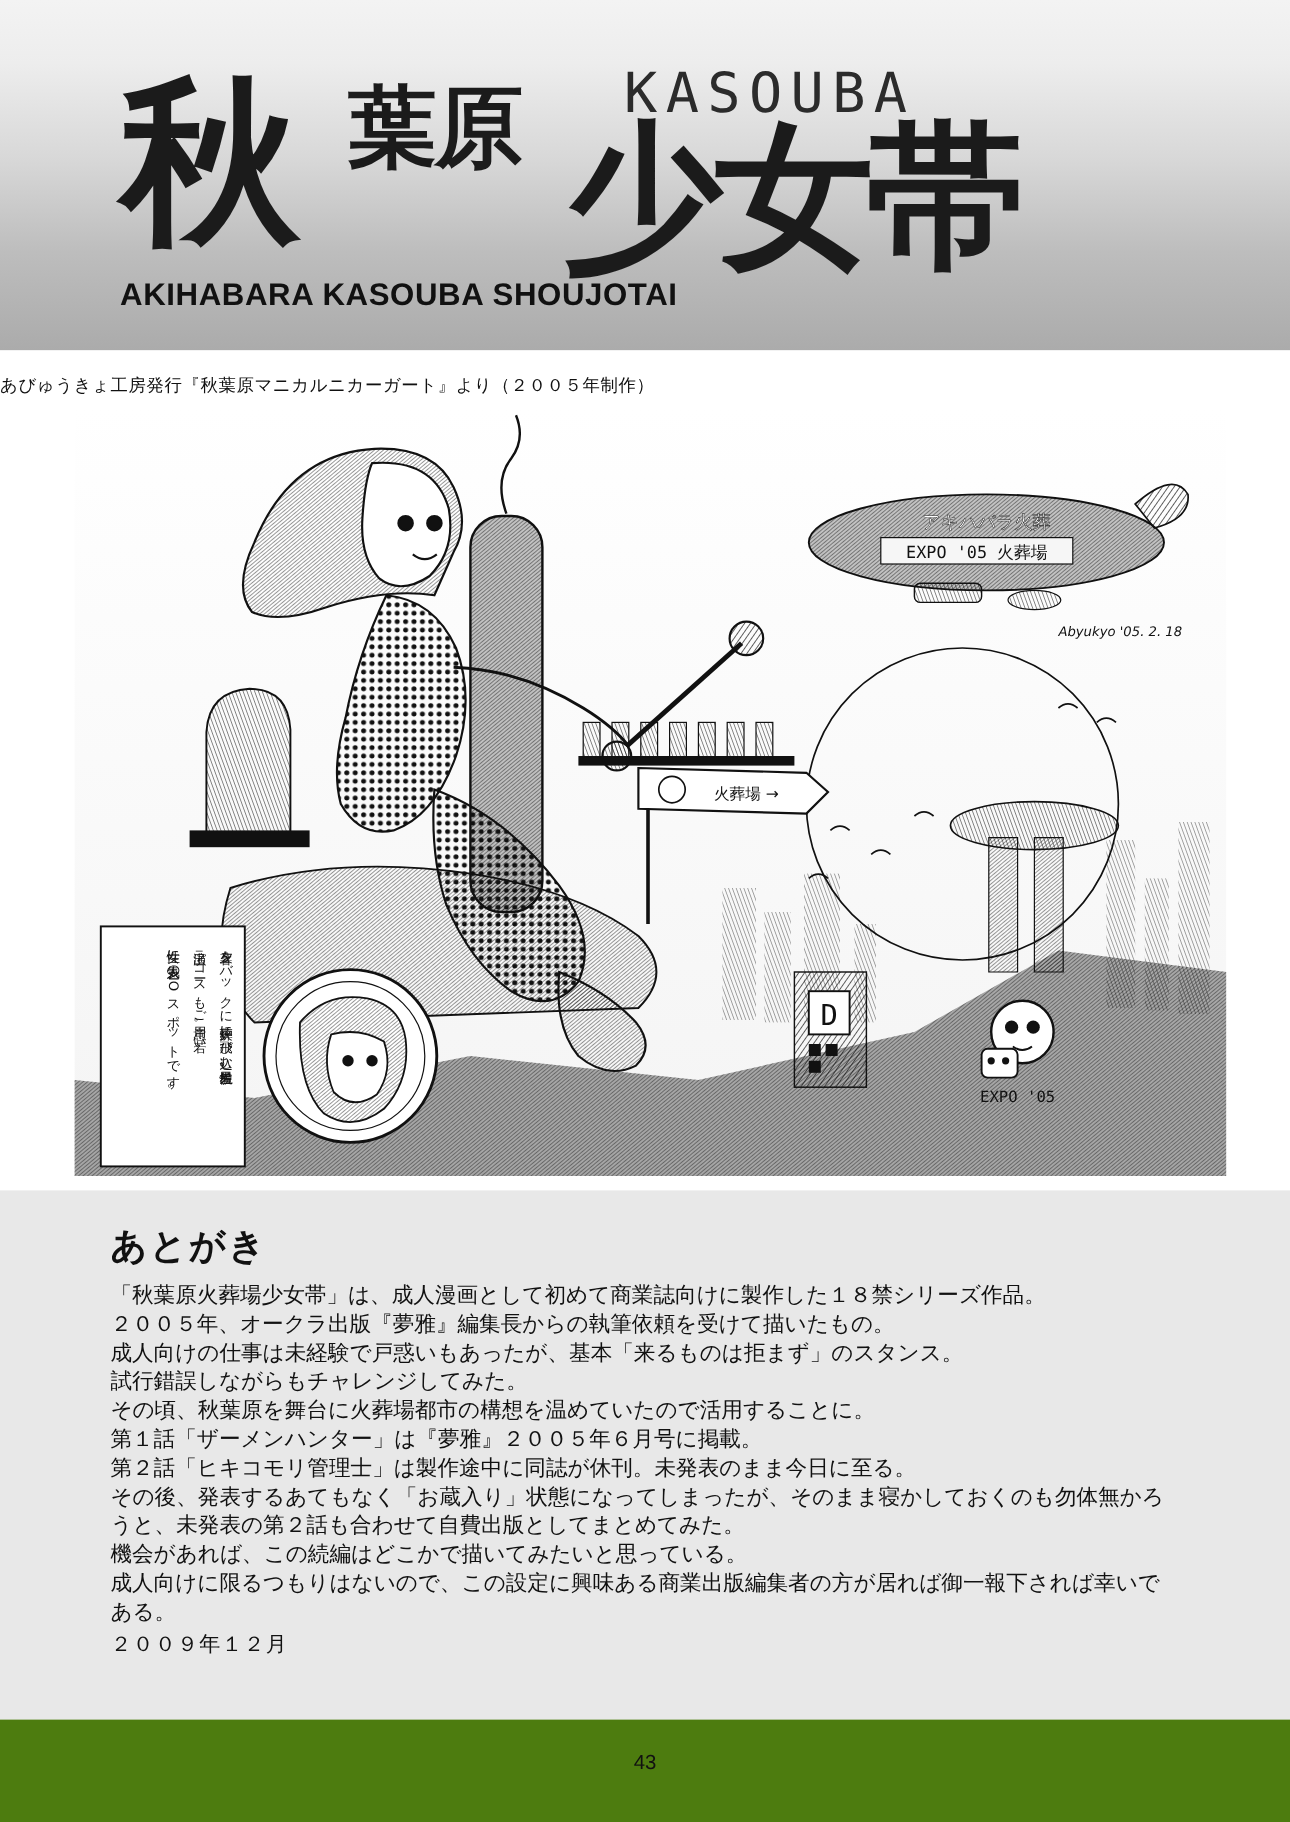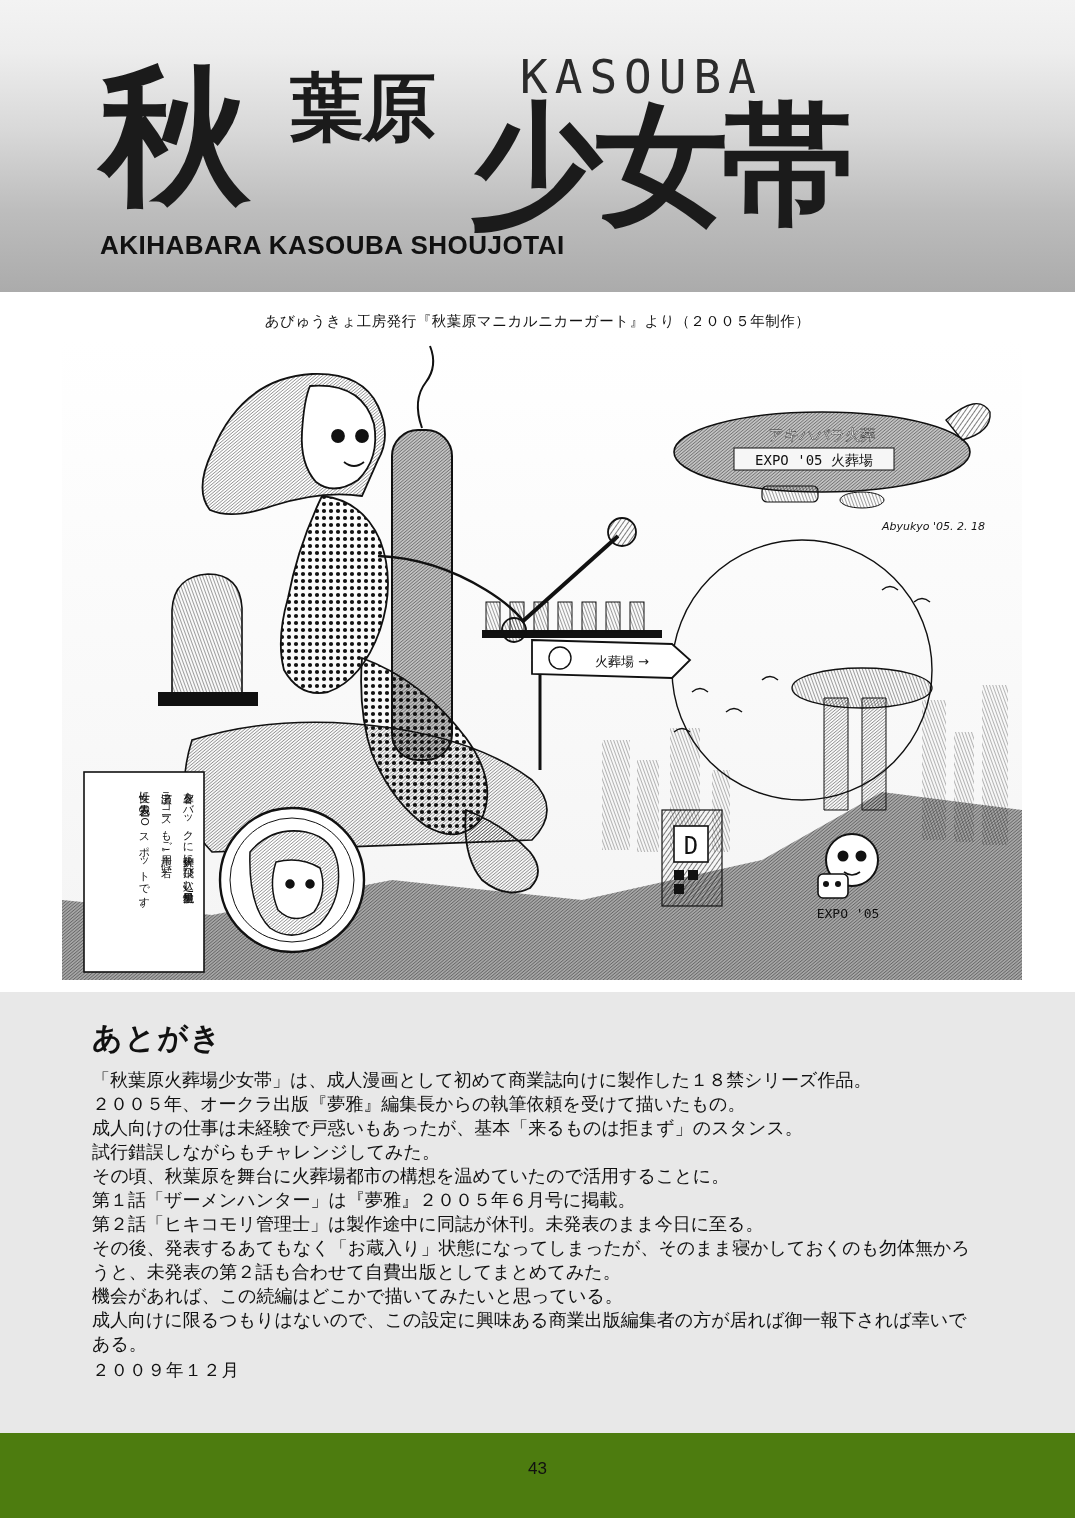--- a/index.html
+++ b/index.html
@@ -95,21 +95,20 @@
     width: 1075px;
     height: 700px;
     background: #ffffff;
     overflow: hidden;
   }
   .illus-caption {
     position: absolute;
     left: 0;
     top: 20px;
     width: 1075px;
-    text-align: center;
     font-family: "DejaVu Sans", sans-serif;
     font-size: 14.5px;
     color: #111;
     letter-spacing: 0.5px;
   }
   .artwork {
     position: absolute;
     left: 62px;
     top: 48px;
     width: 960px;

